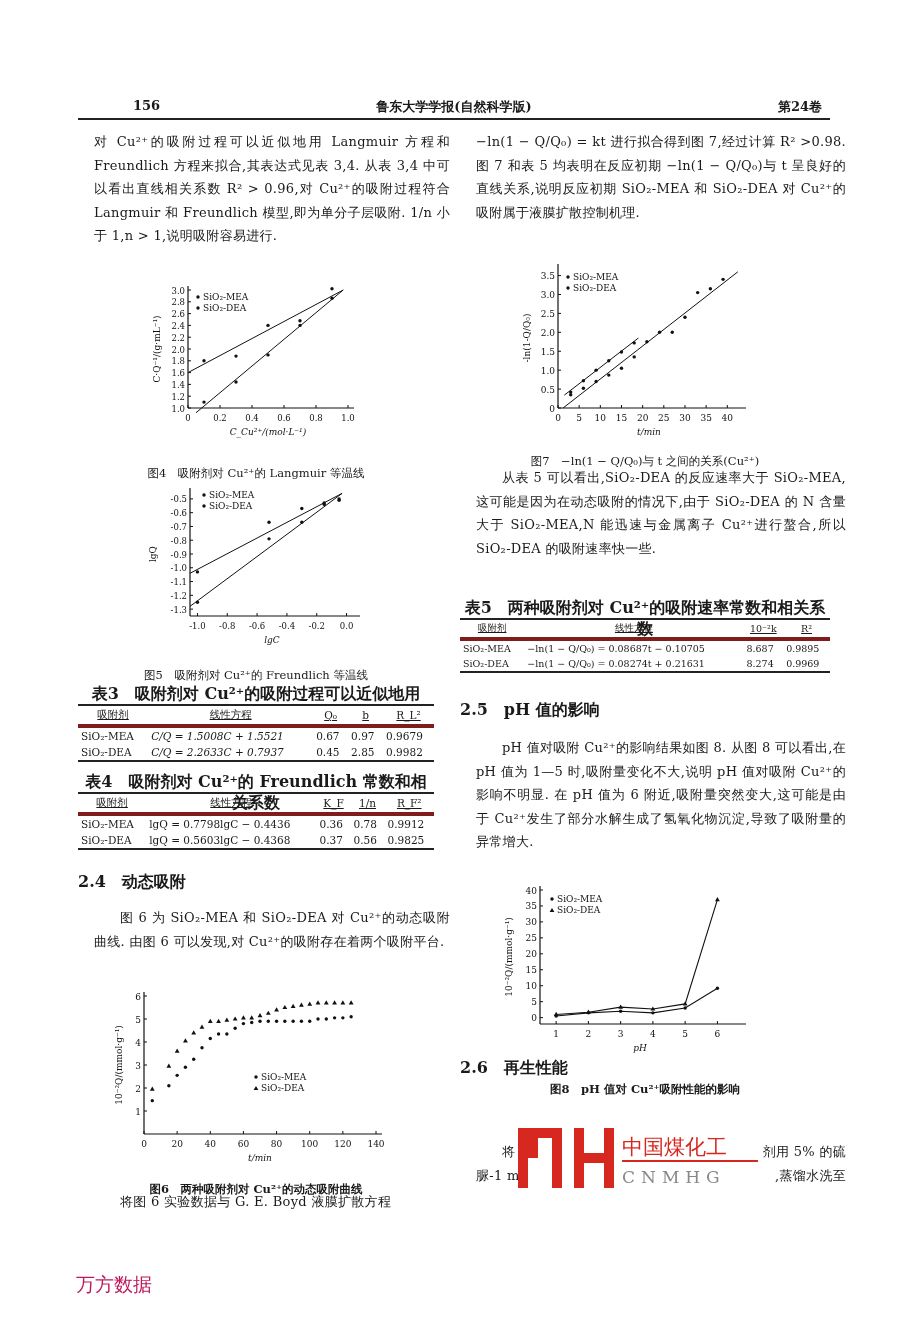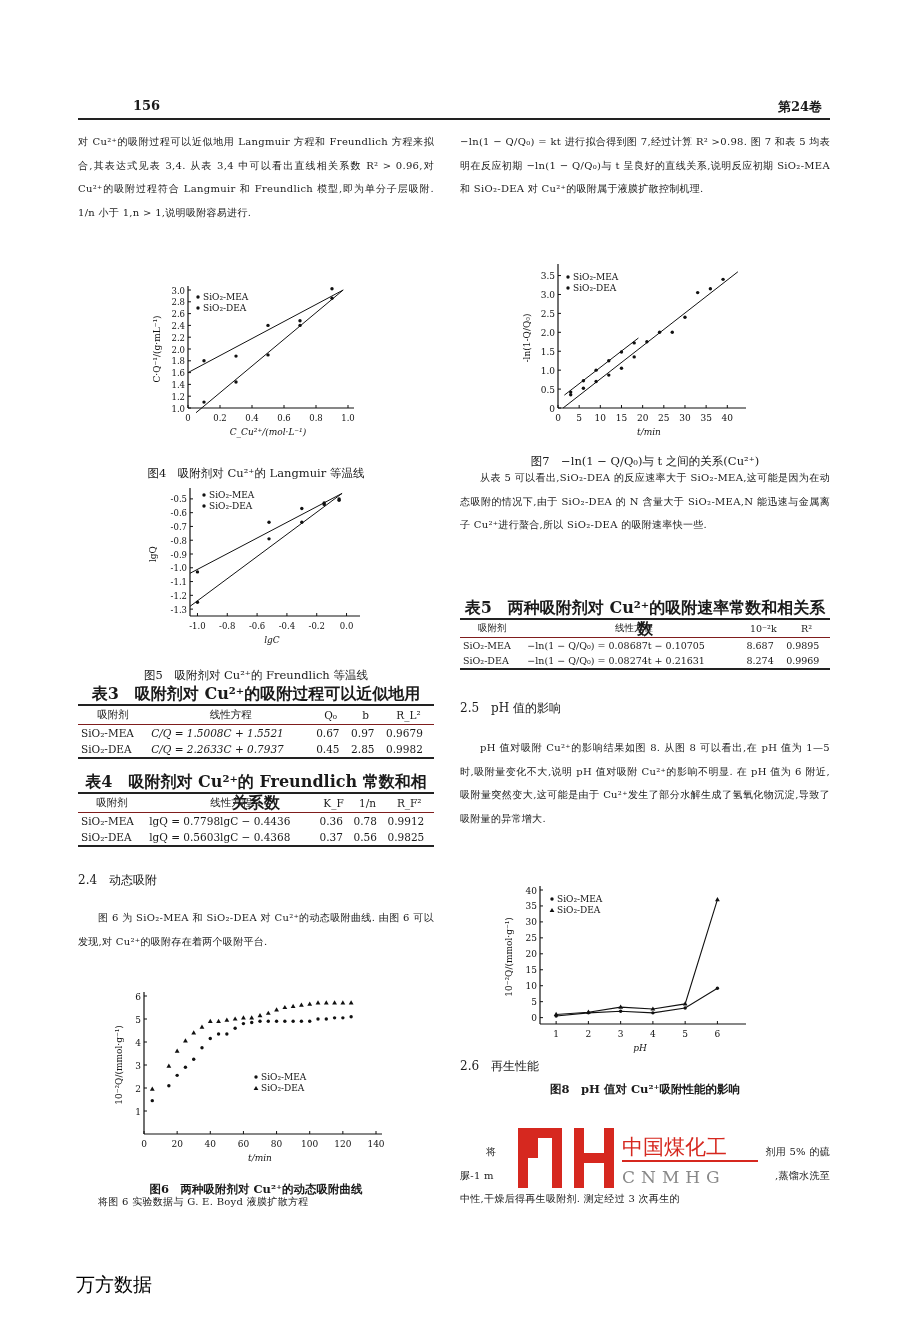--- a/index.html
+++ b/index.html
@@ -3,39 +3,40 @@
 <meta charset="utf-8">
 <style>
   html,body{margin:0;padding:0;background:#fff;}
   body{width:904px;height:1320px;position:relative;overflow:hidden;font-family:"DejaVu Serif","Liberation Serif",serif;color:#1a1a1a;}
   .abs{position:absolute;}
   .hdr{top:96px;left:78px;width:752px;height:22px;font-size:13px;font-weight:bold;}
   .hdr .pg{position:absolute;left:8px;top:2px;margin-left:47px;}
   .hdr .jt{position:absolute;left:0;right:0;text-align:center;top:2px;}
   .hdr .vol{position:absolute;right:8px;top:2px;}
   .hrule{position:absolute;top:118px;left:78px;width:752px;height:2px;background:#222;}
-  .para{font-size:10px;line-height:23.6px;text-align:justify;letter-spacing:0.3px;}
+  .para{font-size:13px;line-height:23.6px;text-align:justify;letter-spacing:0.3px;margin-left:16px;}
   .para p{margin:0;}
   .indent{text-indent:2em;}
   .cap{font-size:16px;text-align:center;font-weight:bold;}
   .fcap{font-size:11.5px;text-align:center;margin-top:8px;}
-  .h2{font-size:12px;font-weight:normal;}
+  .h2{font-size:16px;font-weight:bold;}
   table.t{border-collapse:collapse;font-size:10.5px;width:100%;}
-  table.t th{font-weight:normal;padding:2px 3px;border-top:2px solid #222;border-bottom:1px solid #7f1d1d;}
+  table.t th{font-weight:normal;padding:2px 3px;border-top:2px solid #222;border-bottom:4px solid #7f1d1d;text-decoration:underline;}
   table.t td{padding:2px 3px;white-space:nowrap;}
   table.t tr.last td{border-bottom:2px solid #222;}
   svg text{font-family:"DejaVu Serif","Liberation Serif",serif;}
   .wm{left:518px;top:1128px;width:240px;height:60px;}
-  .footer{left:76px;top:1272px;font-size:19px;font-family:"DejaVu Sans","Liberation Sans",sans-serif;color:#000000;text-align:center;}
+  .footer{left:76px;top:1272px;font-size:19px;font-family:"DejaVu Sans","Liberation Sans",sans-serif;color:#be185d;text-align:center;}
 </style>
 </head>
 <body>
 
 <div class="abs hdr">
   <span class="pg">156</span>
+  <span class="jt">鲁东大学学报(自然科学版)</span>
   <span class="vol">第24卷</span>
 </div>
 <div class="hrule"></div>
 
 <div class="abs para" style="left:78px;top:130px;width:356px;">
   <p>对 Cu²⁺的吸附过程可以近似地用 Langmuir 方程和 Freundlich 方程来拟合,其表达式见表 3,4. 从表 3,4 中可以看出直线相关系数 R² &gt; 0.96,对 Cu²⁺的吸附过程符合 Langmuir 和 Freundlich 模型,即为单分子层吸附. 1/n 小于 1,n &gt; 1,说明吸附容易进行.</p>
 </div>
 
 <div class="abs" style="left:118px;top:282px;width:290px;height:190px;">
   <svg id="fig4" width="290" height="160">
@@ -518,21 +519,20 @@
 <div class="abs h2" style="left:460px;top:1058px;">2.6　再生性能</div>
 <div class="abs para" style="left:460px;top:1140px;width:370px;">
   <div style="position:relative;height:23.6px;">
     <span style="position:absolute;left:26px;">将</span>
     <span style="position:absolute;right:0;">剂用 5% 的硫</span>
   </div>
   <div style="position:relative;height:23.6px;">
     <span style="position:absolute;left:0;">脲-1 m</span>
     <span style="position:absolute;right:0;">,蒸馏水洗至</span>
   </div>
-  <p>中性,干燥后得再生吸附剂. 测定经过 3 次再生的</p>
 </div>
 
 <div class="abs wm">
   <svg width="240" height="60">
     <rect x="0" y="0" width="240" height="60" fill="#fff"></rect>
     <g fill="#d6281f">
       <rect x="0" y="0" width="10" height="60"></rect>
       <rect x="0" y="0" width="44" height="10"></rect>
       <rect x="34" y="0" width="10" height="60"></rect>
       <rect x="10" y="0" width="10" height="30" transform="skewX(0)"></rect>

